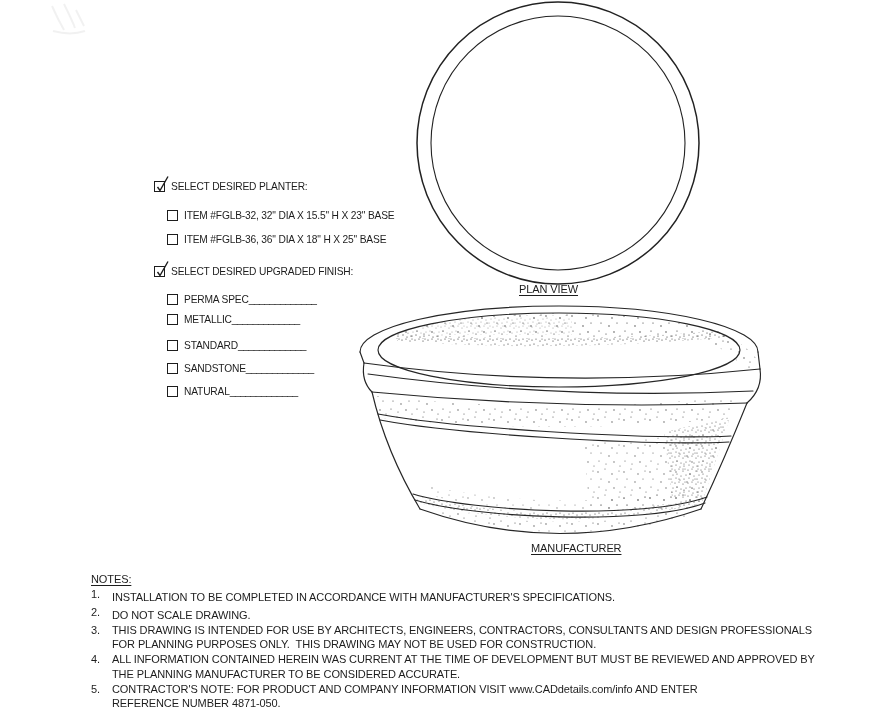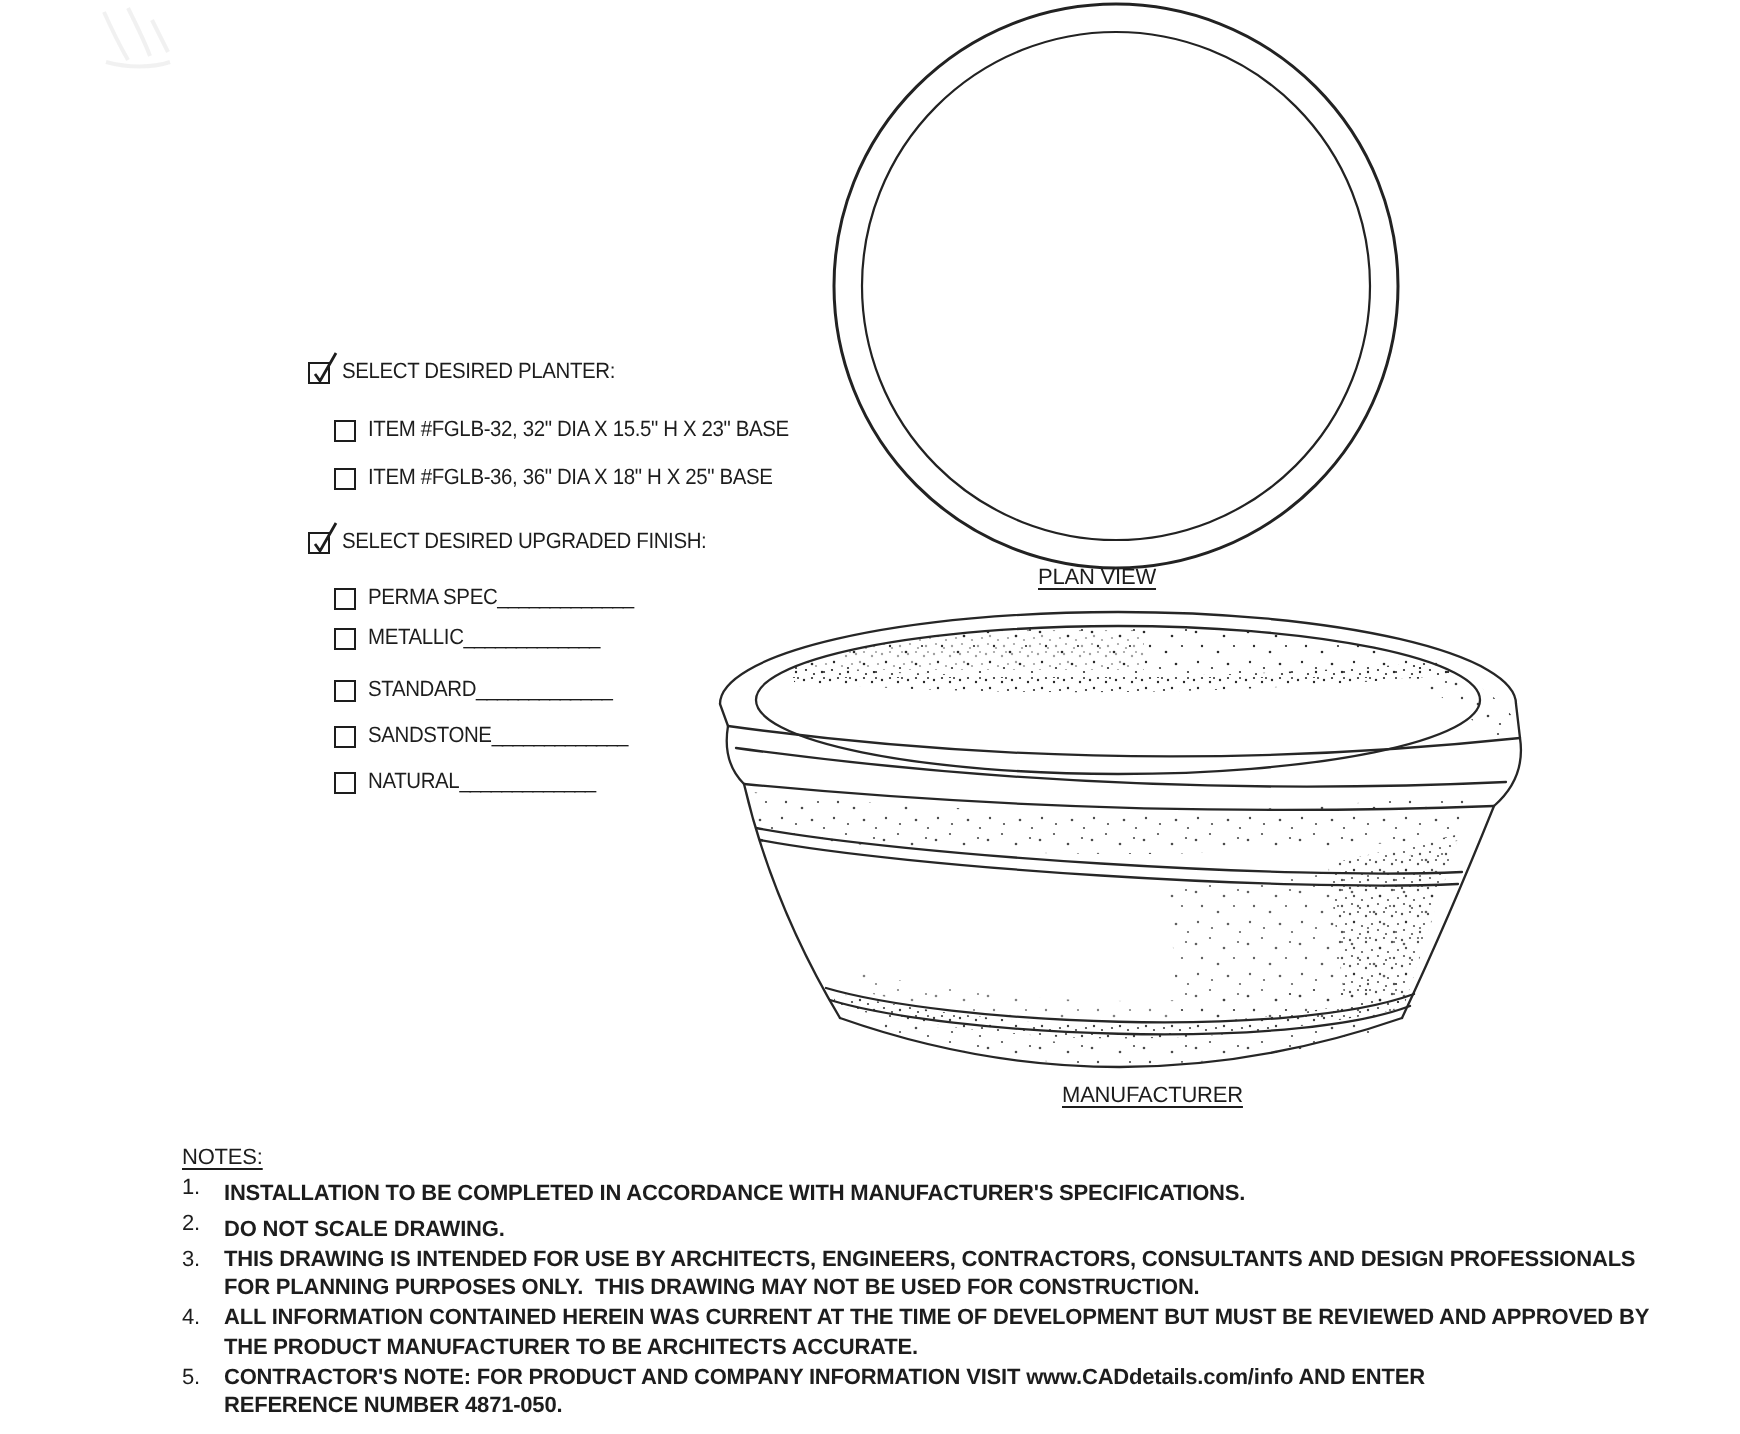--- a/index.html
+++ b/index.html
@@ -11,21 +11,21 @@
   .cb .chk{position:absolute;left:0px;top:-8px;overflow:visible;}
   .lbl{font-size:11px;letter-spacing:-0.2px;white-space:pre;display:inline-block;
        transform:scaleX(0.93);transform-origin:left center;}
   .blank{font-size:11px;letter-spacing:-0.5px;white-space:pre;}
   .caption{position:absolute;font-size:11px;letter-spacing:-0.1px;text-align:left;
            text-decoration:underline;text-underline-offset:2px;}
   .notes{position:absolute;left:67px;top:572px;width:780px;}
   .notes-h{font-size:11px;line-height:14.7px;font-weight:normal;text-decoration:underline;text-underline-offset:2px;letter-spacing:-0.1px;}
   .note{display:flex;align-items:flex-start;}
   .nnum{flex:none;width:21px;font-size:11px;line-height:14.7px;letter-spacing:-0.1px;}
-  .nlines{flex:1;font-weight:bold;}
+  .nlines{flex:1;}
   .nline{font-size:11px;line-height:14.7px;letter-spacing:-0.1px;white-space:pre;}
 </style>
 </head>
 <body>
 
 <div class="page">
 
   <svg class="art" width="870" height="717" viewBox="0 0 870 717">
     <defs>
       <pattern id="stip" width="26" height="26" patternUnits="userSpaceOnUse">
@@ -180,21 +180,21 @@
       <span class="nnum">3.</span>
       <span class="nlines">
         <div class="nline">THIS DRAWING IS INTENDED FOR USE BY ARCHITECTS, ENGINEERS, CONTRACTORS, CONSULTANTS AND DESIGN PROFESSIONALS</div>
         <div class="nline">FOR PLANNING PURPOSES ONLY.  THIS DRAWING MAY NOT BE USED FOR CONSTRUCTION.</div>
       </span>
     </div>
     <div class="note">
       <span class="nnum">4.</span>
       <span class="nlines">
         <div class="nline">ALL INFORMATION CONTAINED HEREIN WAS CURRENT AT THE TIME OF DEVELOPMENT BUT MUST BE REVIEWED AND APPROVED BY</div>
-        <div class="nline">THE PRODUCT MANUFACTURER TO BE ARCHITECTS ACCURATE.</div>
+        <div class="nline">THE PLANNING MANUFACTURER TO BE CONSIDERED ACCURATE.</div>
       </span>
     </div>
     <div class="note">
       <span class="nnum">5.</span>
       <span class="nlines">
         <div class="nline">CONTRACTOR'S NOTE: FOR PRODUCT AND COMPANY INFORMATION VISIT www.CADdetails.com/info AND ENTER</div>
         <div class="nline">REFERENCE NUMBER 4871-050.</div>
       </span>
     </div>
   </div>

